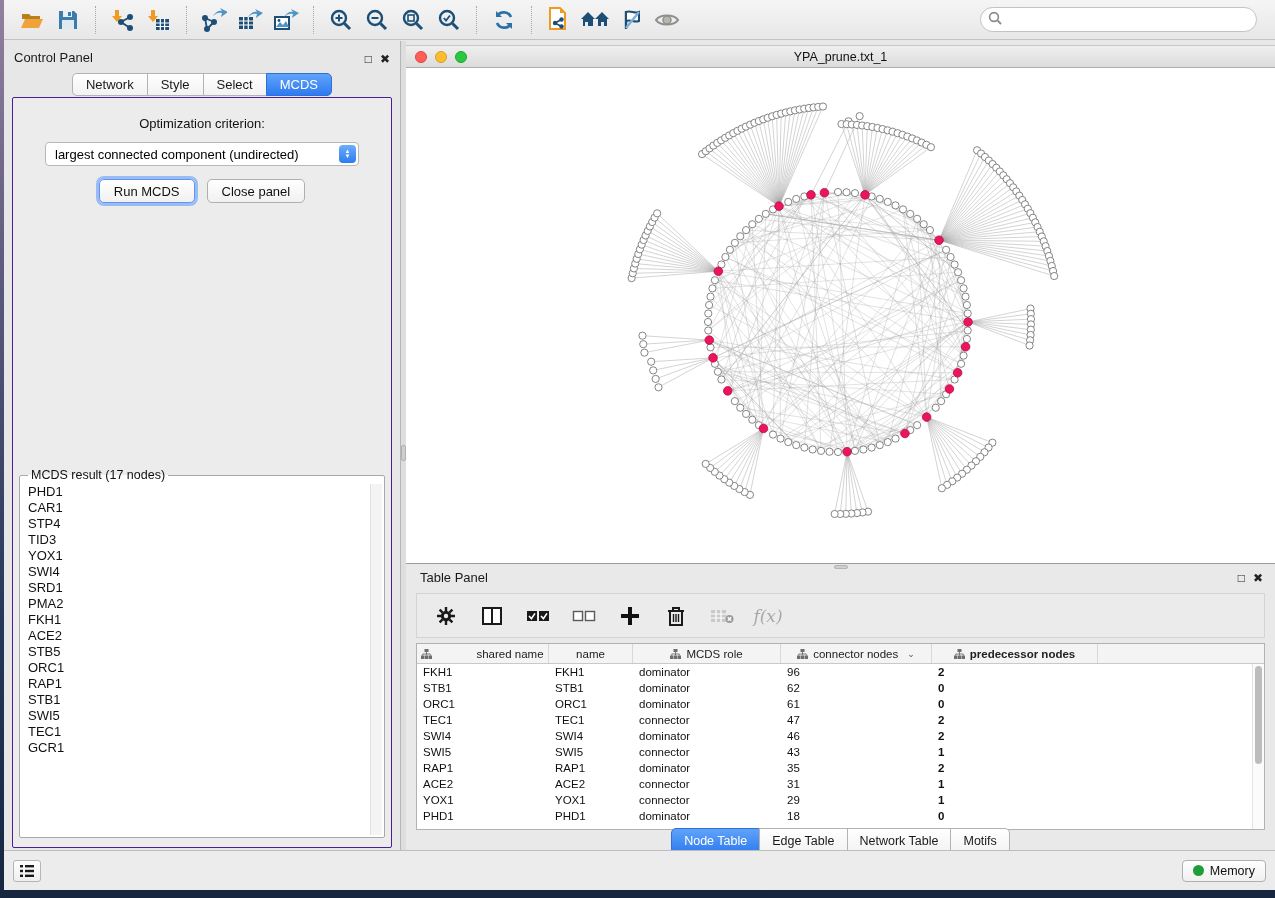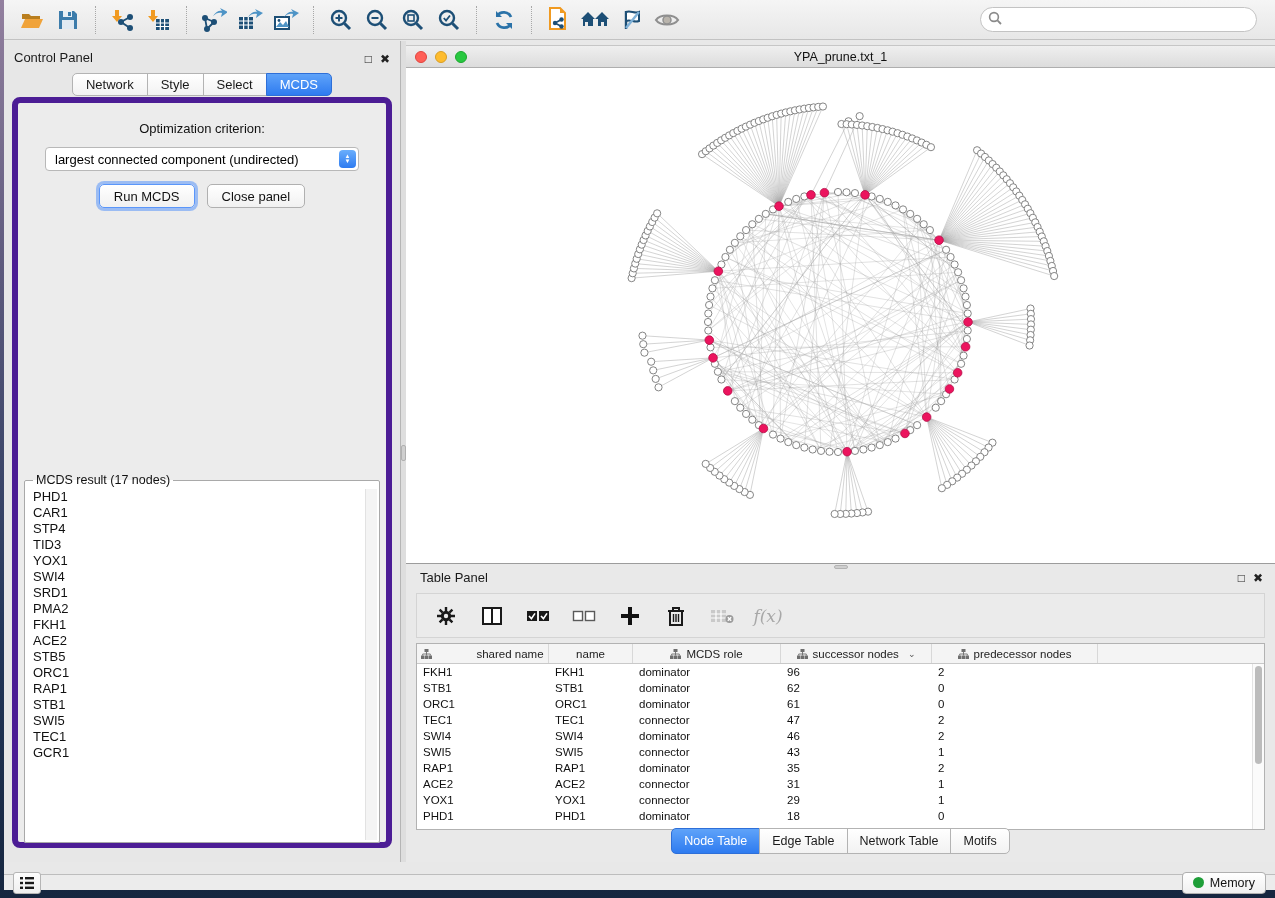--- a/index.html
+++ b/index.html
@@ -29,21 +29,21 @@
   .cp-header { height:24px; display:flex; align-items:flex-end; padding:2px 10px 0 10px; font-size:13px; color:#1a1a1a; }
   .panel-btns { margin-left:auto; display:flex; gap:8px; font-size:12px; color:#222; }
   .panel-btns span { cursor:default; line-height:12px; }
   .cp-tabs { position:absolute; top:32px; left:0; right:0; display:flex; justify-content:center; }
   .seg-tab { padding:3px 13px; font-size:13px; background:linear-gradient(#ffffff,#f2f2f2);
     border:1px solid #b3b3b3; margin-left:-1px; color:#1a1a1a; }
   .seg-tab:first-child { border-radius:5px 0 0 5px; margin-left:0; }
   .seg-tab:last-child { border-radius:0 5px 5px 0; }
   .seg-tab.active { background:linear-gradient(#5fa3f9,#2e7bf0); color:#fff; border-color:#2e6fd8; }
   .cp-content { position:absolute; top:56px; left:8px; right:8px; bottom:14px;
-    background:#ececec; border:6px solid #4c1d95; border-radius:8px; }
+    background:#ececec; border:1px solid #4c1d95; border-radius:2px; }
   .opt-label { margin-top:18px; text-align:center; font-size:13px; color:#111; }
   .opt-select { margin:11px auto 0; width:314px; height:24px; background:#fff;
     border:1px solid #b8b8b8; border-radius:4px; display:flex; align-items:center;
     font-size:13px; padding-left:9px; position:relative; }
   .opt-select .stepper { position:absolute; right:2px; top:2px; width:17px; height:18px;
     background:linear-gradient(#6aaefc,#2e7bf0); border-radius:4px; display:flex; flex-direction:column;
     align-items:center; justify-content:center; color:#fff; font-size:6px; line-height:5px; }
   .cp-buttons { margin-top:13px; display:flex; justify-content:center; gap:12px; }
   .mac-btn { height:24px; padding:2px 14px; background:linear-gradient(#ffffff,#f1f1f1);
     border:1px solid #b0b0b0; border-radius:5px; font-size:13px; color:#111;
@@ -84,29 +84,29 @@
 
   .tp-table { position:absolute; top:79px; left:10px; right:10px; height:187px;
     background:#fff; border:1px solid #b2b2b2; overflow:hidden; }
   .thead { display:flex; height:20px; background:#f4f4f4; border-bottom:1px solid #c9c9c9; }
   .th { display:flex; align-items:center; justify-content:center; gap:5px; font-size:11.5px; color:#222;
     border-right:1px solid #d8d8d8; position:relative; }
   .th .sort { font-size:9px; color:#555; margin-left:4px; }
   .tr { display:flex; height:16px; line-height:16px; font-size:11.5px; color:#111; }
   .td { padding:0 6px; white-space:nowrap; overflow:hidden; }
   .num { text-align:left; }
-  .c0{width:132px;gap:44px;} .c1{width:84px;} .c2{width:148px;} .c3{width:151px;} .c4{width:166px;} .c5{flex:1;border-right:none;}
+  .c0{width:132px;gap:44px;} .c1{width:84px;} .c2{width:148px;} .c3{width:151px;} .c4{width:166px;font-weight:bold;} .c5{flex:1;border-right:none;}
   .c3.num{padding-right:32px;} .c4.num{padding-right:24px;}
   .tp-vscroll { position:absolute; top:20px; right:0; bottom:0; width:12px; background:#fbfbfb; border-left:1px solid #e4e4e4; }
   .tp-vscroll .thumb { position:absolute; top:2px; left:2px; width:7px; height:98px; background:#bcbcbc; border-radius:4px; }
   .tp-tabs { position:absolute; bottom:8px; left:0; right:0; display:flex; justify-content:center; }
   .tp-tabs .seg-tab { font-size:12.5px; padding:5px 12px; }
 
   
-  .statusbar { position:absolute; bottom:0; left:0; right:0; height:16px; background:#ececec;
+  .statusbar { position:absolute; bottom:0; left:0; right:0; height:40px; background:#ececec;
     border-top:1px solid #bdbdbd; display:flex; align-items:center; padding:0 9px; }
   .status-left-btn { width:28px; height:22px; background:linear-gradient(#fdfdfd,#efefef);
     border:1px solid #b5b5b5; border-radius:3px; display:flex; align-items:center; justify-content:center; }
   .memory-btn { margin-left:auto; height:22px; padding:0 10px; display:flex; align-items:center; gap:6px;
     background:linear-gradient(#ffffff,#f0f0f0); border:1px solid #b0b0b0; border-radius:4px; font-size:12.5px; color:#111; }
   .memory-dot { width:11px; height:11px; border-radius:50%; background:#1e9e38; }
 
   svg { display:block; }
 </style>
 </head>
@@ -1042,21 +1042,21 @@
                   <svg width="11" height="10" viewBox="0 0 11 10">
                     <g fill="#6e6e6e">
                       <rect x="3.5" y="0" width="4" height="3"></rect>
                       <rect x="0" y="6.5" width="3.4" height="3.5"></rect>
                       <rect x="3.8" y="6.5" width="3.4" height="3.5"></rect>
                       <rect x="7.6" y="6.5" width="3.4" height="3.5"></rect>
                     </g>
                     <path d="M5.5 3v2M1.7 6.5V5h7.6v1.5M5.5 5v1.5" stroke="#6e6e6e" stroke-width="0.9" fill="none"></path>
                   </svg>
                 </span>
-                <span>successor nodes</span>
+                <span>connector nodes</span>
                 <span class="sort">⌄</span>
               </div>
               <div class="th c4">
                 <span>
                   <svg width="11" height="10" viewBox="0 0 11 10">
                     <g fill="#6e6e6e">
                       <rect x="3.5" y="0" width="4" height="3"></rect>
                       <rect x="0" y="6.5" width="3.4" height="3.5"></rect>
                       <rect x="3.8" y="6.5" width="3.4" height="3.5"></rect>
                       <rect x="7.6" y="6.5" width="3.4" height="3.5"></rect>

